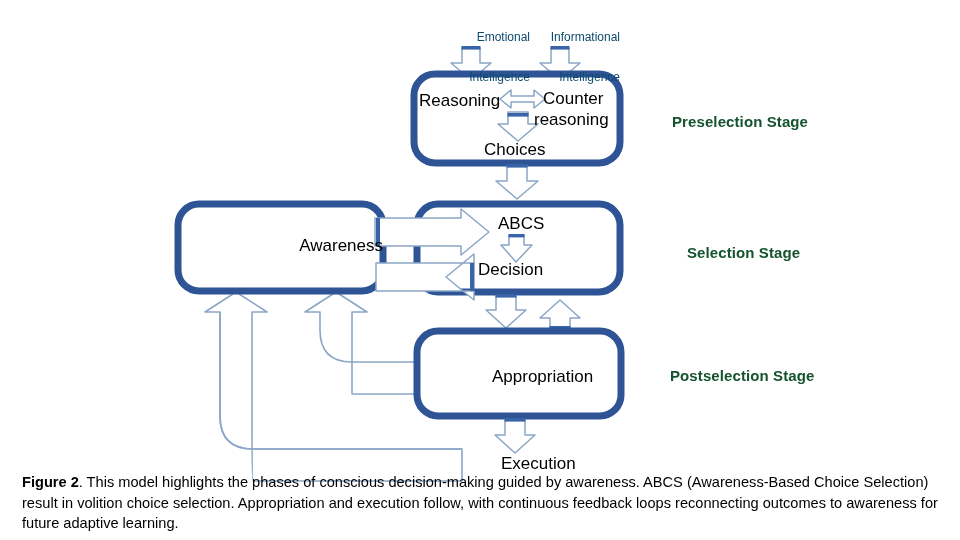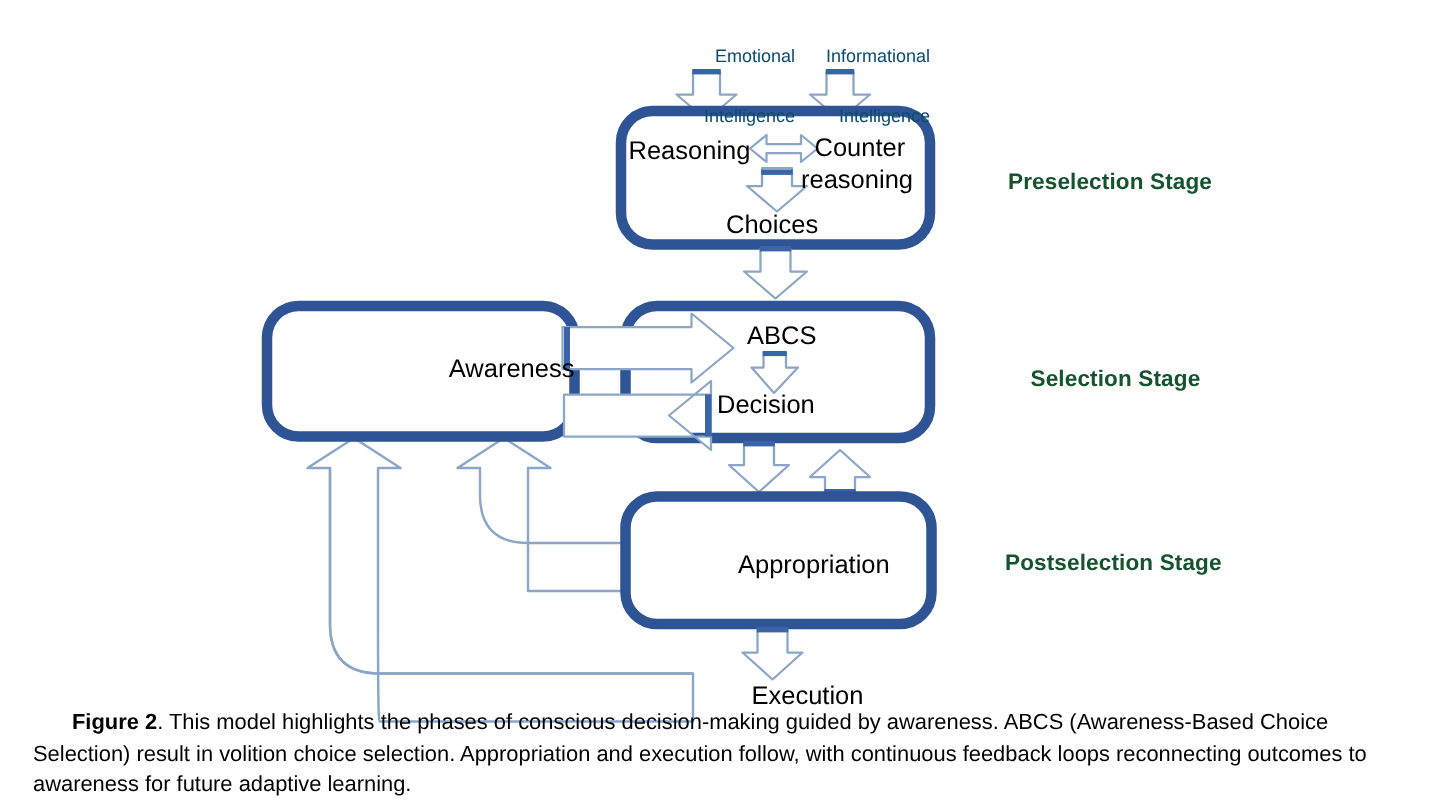--- a/index.html
+++ b/index.html
@@ -59,21 +59,20 @@
     position: absolute;
     left: 22px;
     top: 472px;
     width: 922px;
     font-size: 14.6px;
     line-height: 1.42;
     color: #000;
   }
   #caption .fig-num {
     font-weight: 700;
-    margin-left: 26px;
   }
 </style>
 </head>
 <body>
 
 <div id="figure-root">
 
   <svg id="diagram-svg" viewBox="0 0 960 540" xmlns="http://www.w3.org/2000/svg">
 
     <g>

